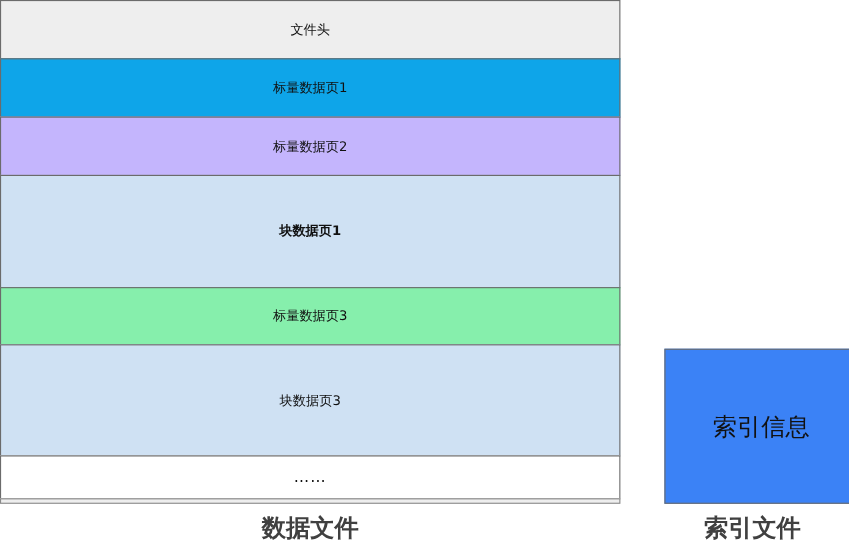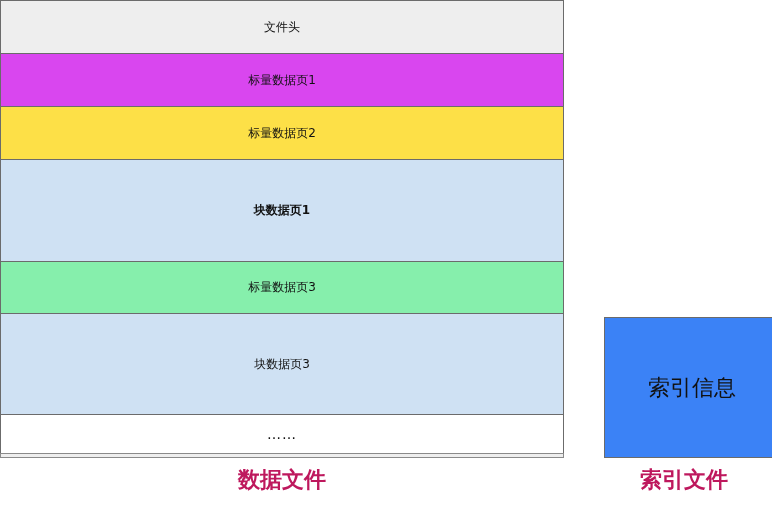--- a/index.html
+++ b/index.html
@@ -3,28 +3,28 @@
   <meta charset="utf-8">
   <style>
     html, body { margin: 0; padding: 0; background: #ffffff; }
     body { width: 772px; height: 506px; position: relative; overflow: hidden;
       font-family: "DejaVu Sans", "Liberation Sans", sans-serif; }
     .data-file { position: absolute; left: 0; top: 0; width: 564px; }
     .row { position: absolute; left: 0; width: 562px; border: 1px solid #6b6b6b;
       display: flex; align-items: center; justify-content: center;
       font-size: 12px; color: #111; box-sizing: content-box; }
     .r-header { top: 0; height: 52px; background: #eeeeee; }
-    .r-s1 { top: 53px; height: 52px; background: #d946ef; }
-    .r-s2 { top: 106px; height: 52px; background: #fde047; }
+    .r-s1 { top: 53px; height: 52px; background: #0ea5e9; }
+    .r-s2 { top: 106px; height: 52px; background: #c4b5fd; }
     .r-b1 { top: 159px; height: 101px; background: #cfe1f3; font-weight: bold; }
     .r-s3 { top: 261px; height: 51px; background: #86efac; }
     .r-b3 { top: 313px; height: 100px; background: #cfe1f3; }
     .r-more { top: 414px; height: 38px; background: #ffffff; font-size: 14px; letter-spacing: 1px; }
     .r-tail { top: 453px; height: 3px; background: #eeeeee; border-color: #8a8a8a; }
-    .cap { position: absolute; font-weight: bold; font-size: 22px; color: #be185d; text-align: center; }
+    .cap { position: absolute; font-weight: bold; font-size: 22px; color: #404040; text-align: center; }
     .cap-data { left: 0; width: 564px; top: 465px; }
     .index-box { position: absolute; left: 604px; top: 317px; width: 174px; height: 139px;
       background: #3b82f6; border: 1px solid #6b6b6b; display: flex; align-items: center;
       justify-content: center; font-size: 22px; color: #111; }
     .cap-index { left: 596px; width: 176px; top: 465px; }
   </style>
 </head>
 <body>
 
 <div class="data-file">

